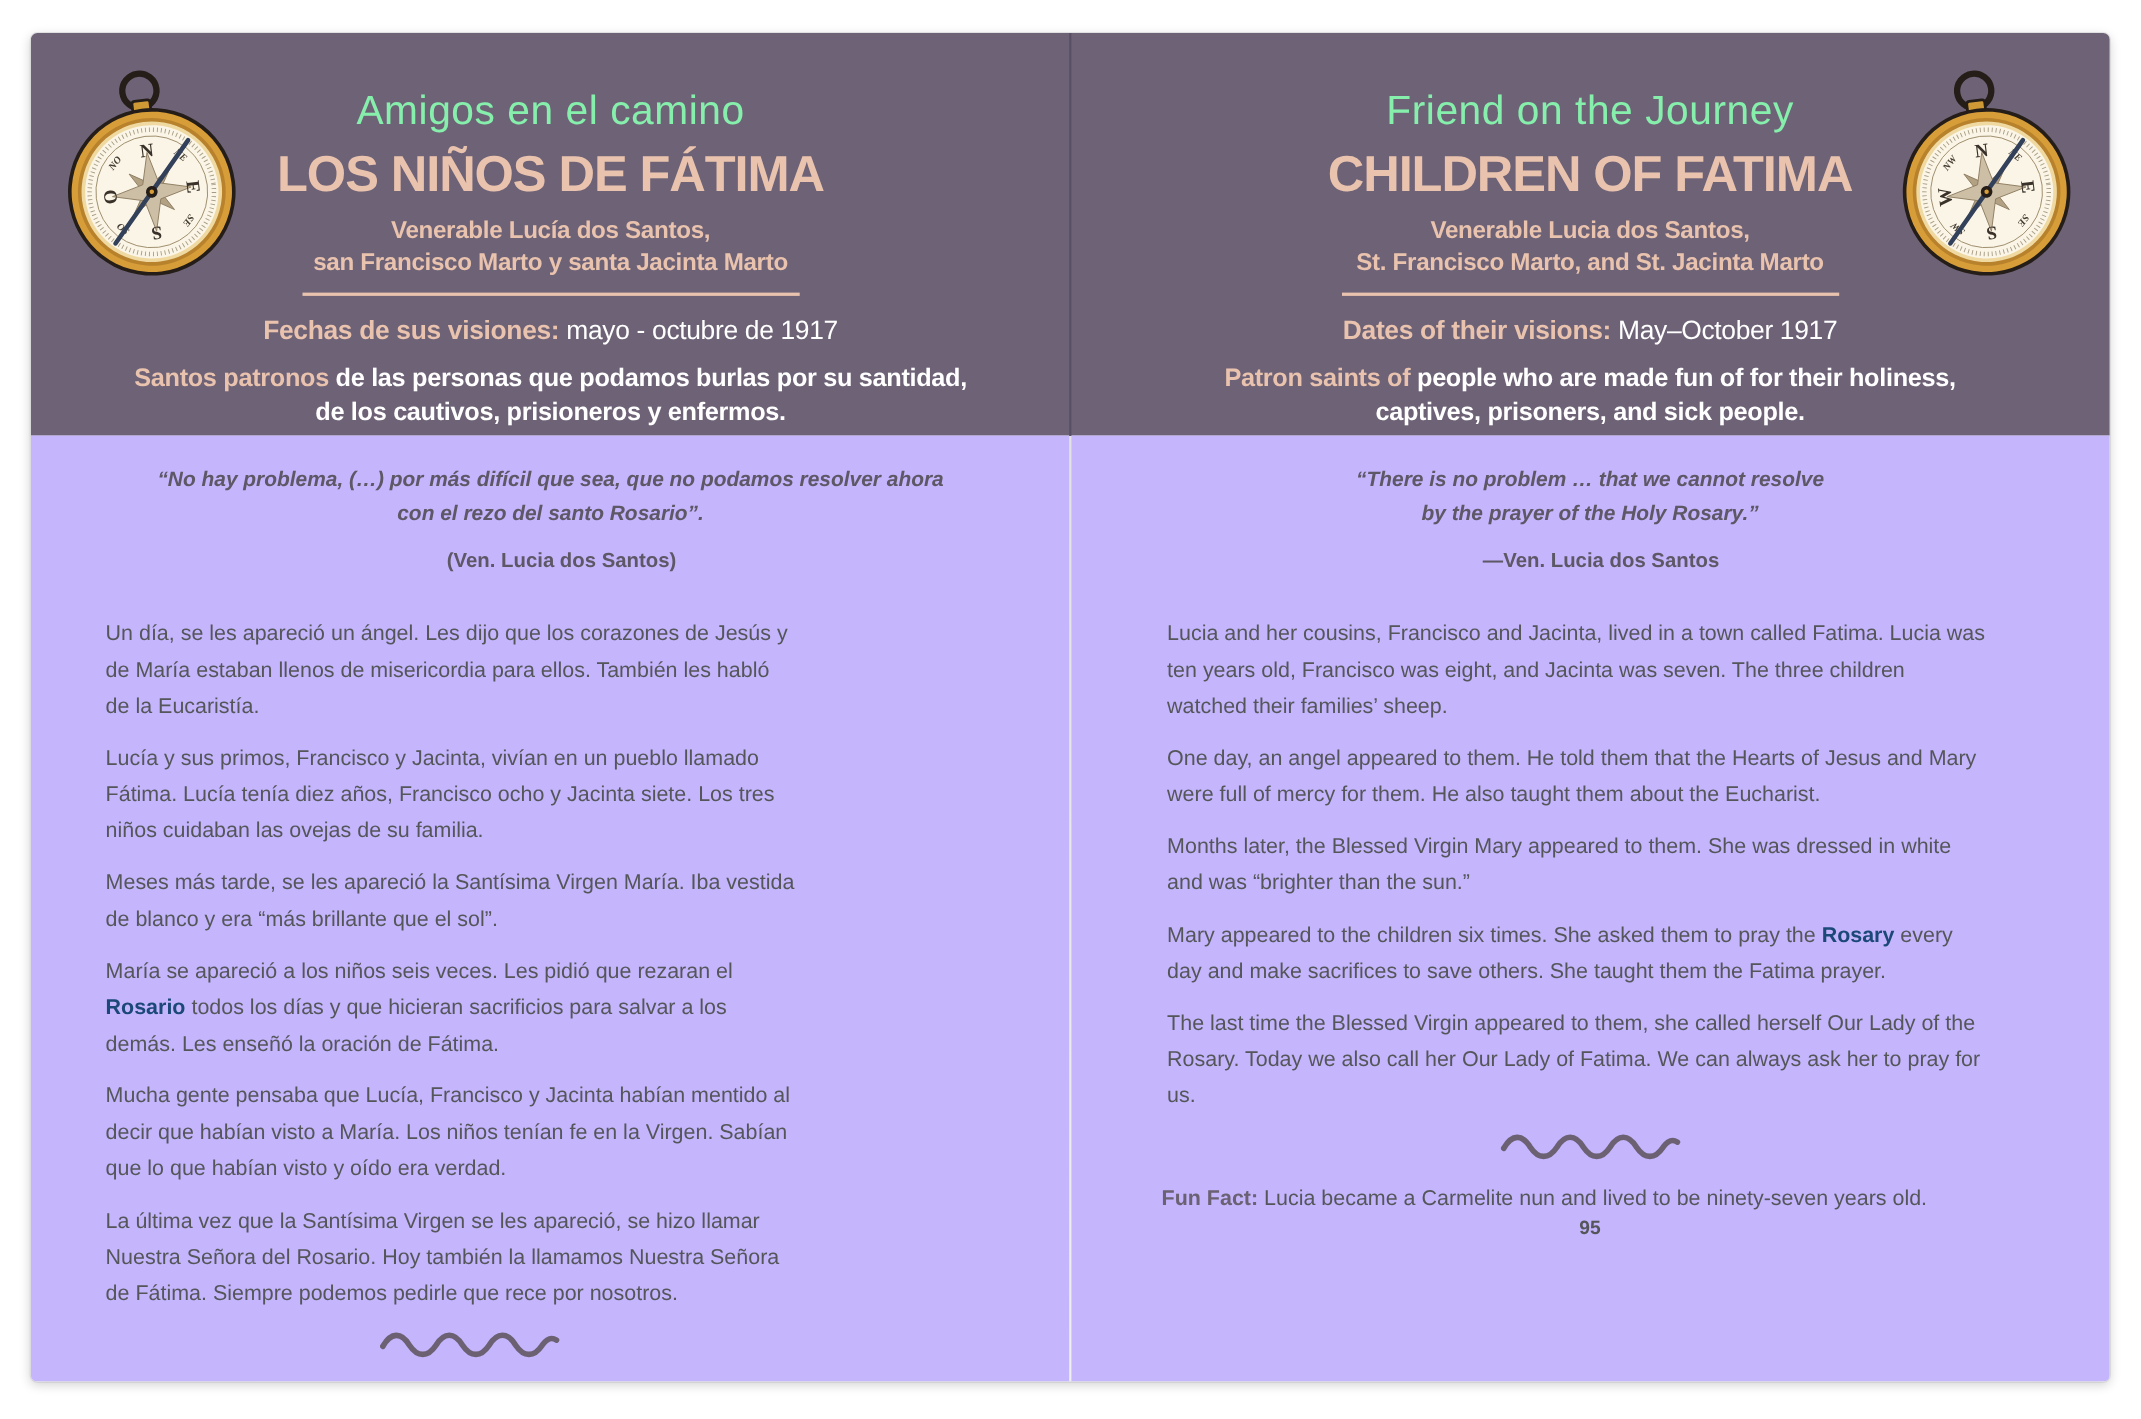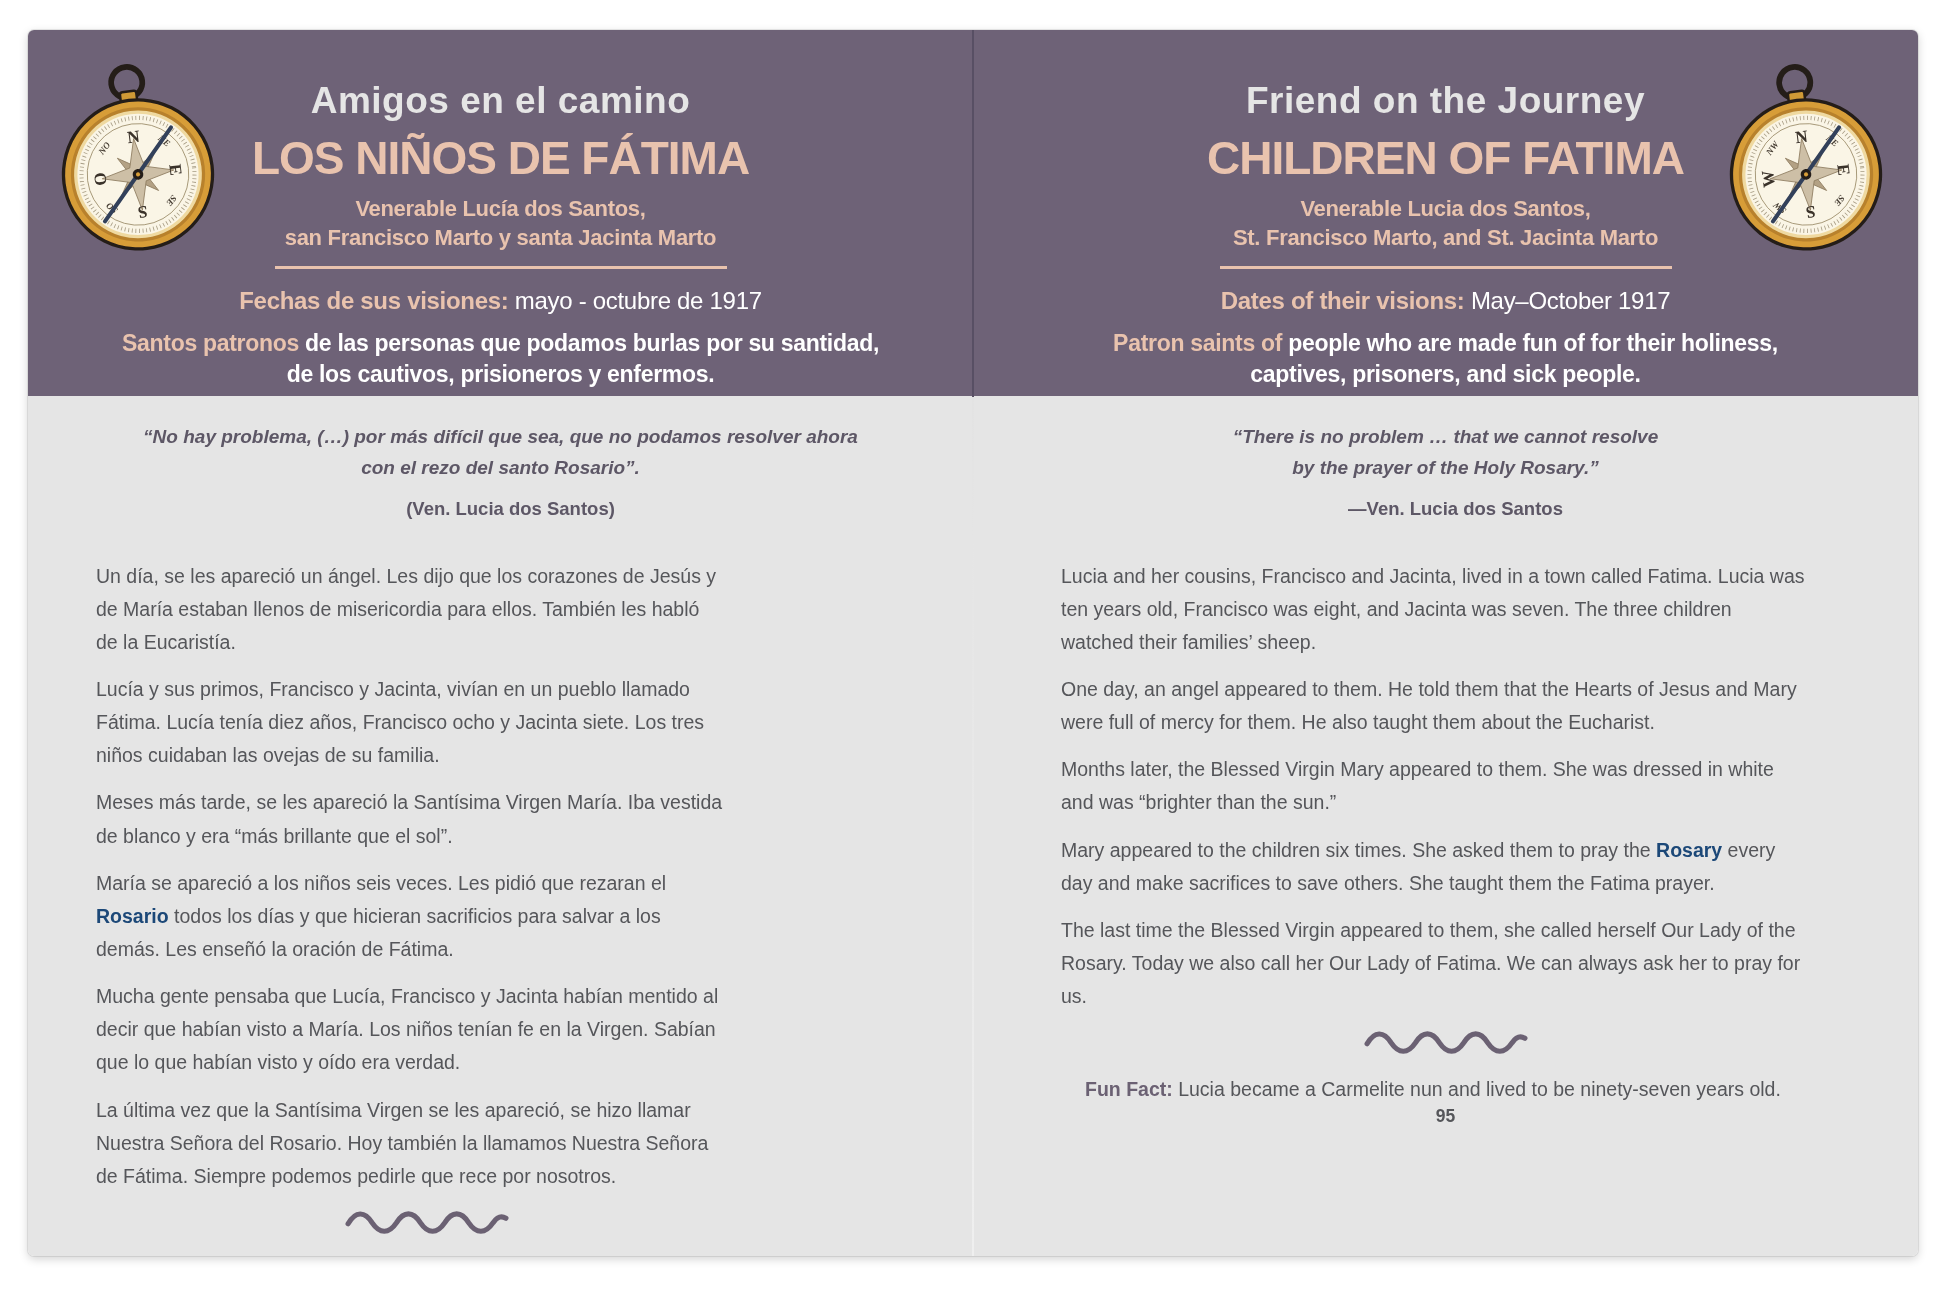--- a/index.html
+++ b/index.html
@@ -35,21 +35,21 @@
   
   .page-header{
     background:var(--header-bg);
     height:366px;flex:0 0 366px;
     color:#fff;text-align:center;
     padding-top:50px;
     position:relative;
     overflow:hidden;
   }
   .kicker{
-    font-size:37px;font-weight:bold;color:#e5e5e5;
+    font-size:37px;font-weight:normal;color:#86efac;
     letter-spacing:.5px;margin-bottom:9px;
   }
   .big-title{
     font-size:46px;font-weight:bold;color:var(--accent-pink);
     letter-spacing:-1px;margin-bottom:10px;
   }
   .subtitle{
     font-size:22px;font-weight:bold;color:var(--accent-pink);
     line-height:1.3;letter-spacing:-.3px;
   }
@@ -66,21 +66,21 @@
   .patron-lead{color:var(--accent-pink);}
 
   
   .compass{position:absolute;top:26px;width:172px;height:204px;z-index:3;}
   .compass.pos-left{left:24px;}
   .compass.pos-right{right:26px;}
   .compass text.cl{font-family:"Liberation Serif",serif;font-size:21px;font-weight:bold;fill:#3a322a;}
   .compass text.cs{font-family:"Liberation Serif",serif;font-style:italic;font-size:11px;font-weight:bold;fill:#453c32;}
 
   
-  .page-body{background:#e5e5e5;flex:1;padding-top:26px;position:relative;}
+  .page-body{background:#c4b5fd;flex:1;padding-top:26px;position:relative;}
   .quote{
     text-align:center;color:var(--quote-gray);
     font-style:italic;font-weight:bold;font-size:19px;line-height:1.62;
     padding:0 40px;
   }
   .quote-attribution{
     text-align:center;color:var(--quote-gray);
     font-weight:bold;font-size:18.5px;margin-top:14px;margin-left:20px;
   }
   .paragraphs{margin-top:40px;color:var(--body-gray);}
@@ -89,21 +89,21 @@
   .paragraphs p.para{font-size:19.5px;line-height:1.7;margin-bottom:14px;}
   .kw{color:var(--keyword-blue);font-weight:bold;}
 
   .squiggle-wrap{text-align:center;margin-top:16px;height:30px;}
   .squiggle{width:212px;height:26px;position:relative;}
   .page-0 .squiggle{left:-74px;}
   .squiggle path{stroke:var(--label-purple);stroke-width:5.5;fill:none;stroke-linecap:round;}
 
   .fun-fact{font-size:19.5px;line-height:1.7;color:var(--body-gray);margin-top:14px;}
   .page-0 .fun-fact{padding:0 250px 0 68px;}
-  .page-1 .fun-fact{padding:0 112px 0 112px;}
+  .page-1 .fun-fact{padding:0 112px 0 83px;}
   .fun-fact-label{color:var(--label-purple);font-weight:bold;}
 
   .page-number{
     text-align:center;font-size:17.5px;font-weight:bold;color:var(--body-gray);
   }
 </style>
 </head>
 <body>
 
 <div class="spread">

